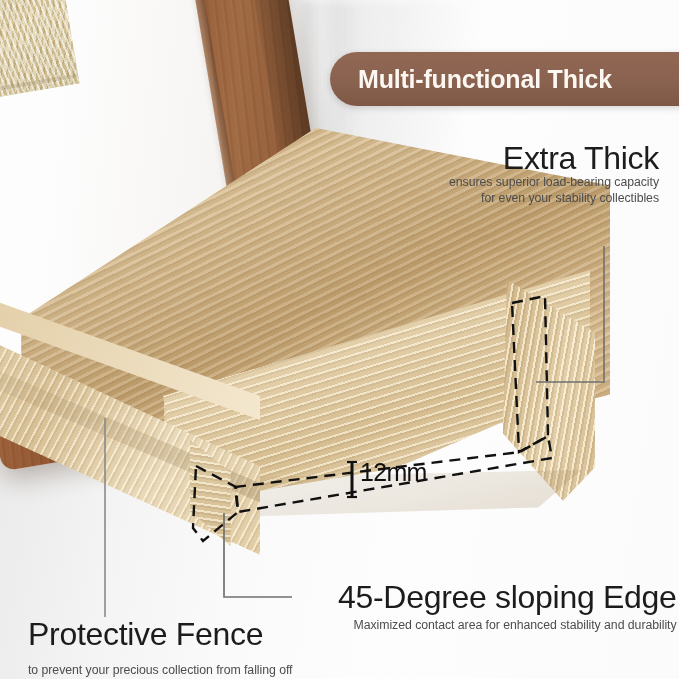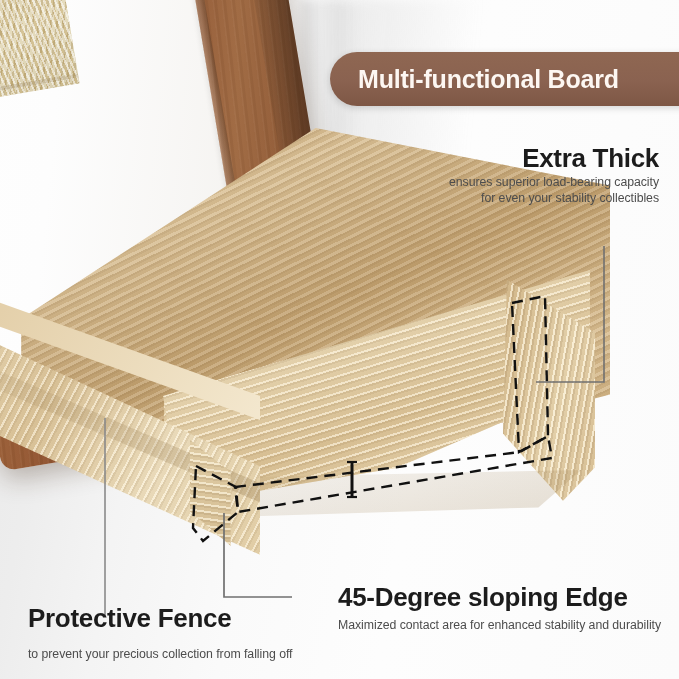--- a/index.html
+++ b/index.html
@@ -206,36 +206,36 @@
     font-size:25px;
     font-weight:bold;
     letter-spacing:-.2px;
     padding-left:28px;
     white-space:nowrap;
   }
 
   .callout { position:absolute; }
   .callout .h {
     color:#1c1c1c;
-    font-size:26px;
+    font-size:32px;
     line-height:29px;
-    font-weight:bold;
+    font-weight:normal;
     letter-spacing:-.3px;
     white-space:nowrap;
   }
   .callout .p {
     color:#4d4d4d;
     font-size:12.3px;
     line-height:16px;
     letter-spacing:-.05px;
     white-space:nowrap;
   }
 
   #callout-thick { right:20px; top:144px; text-align:right; }
-  #callout-fence { left:28px; top:604px; text-align:left; }
+  #callout-fence { left:28px; top:620px; text-align:left; }
   #callout-edge  { left:298px; top:583px; text-align:left;margin-left:40px; }
 
   .measure-label {
     position:absolute; left:360px; top:458px;
     color:#121212;
     font-size:25px;
     letter-spacing:-.7px;
     white-space:nowrap;
   }
 </style>
@@ -285,33 +285,34 @@
     <line x1="347" y1="497" x2="357" y2="497" stroke="#111" stroke-width="2.2"></line>
 
     <polyline points="604,246 604,382 536,382" fill="none" stroke="#707070" stroke-width="1.6"></polyline>
 
     <line x1="105" y1="418" x2="105" y2="617" stroke="#8a8a8a" stroke-width="1.6"></line>
 
     <polyline points="224,513 224,597 292,597" fill="none" stroke="#707070" stroke-width="1.7"></polyline>
   </svg>
 
   <div class="banner">
-    <span class="banner-text">Multi-functional Board</span>
+    <span class="banner-text">Multi-functional Thick</span>
   </div>
 
   <div class="callout" id="callout-thick">
     <div class="h">Extra Thick</div>
     <div class="p" style="margin-top:1px;">ensures superior load-bearing capacity</div>
     <div class="p">for even your stability collectibles</div>
   </div>
 
   <div class="callout" id="callout-fence">
     <div class="h">Protective Fence</div>
     <div class="p" style="margin-top:13px;">to prevent your precious collection from falling off</div>
   </div>
 
   <div class="callout" id="callout-edge">
     <div class="h">45-Degree sloping Edge</div>
     <div class="p" style="margin-top:5px;text-align:right;">Maximized contact area for enhanced stability and durability</div>
   </div>
 
+  <div class="measure-label">12mm</div>
 
 </div>
 
 </body></html>

